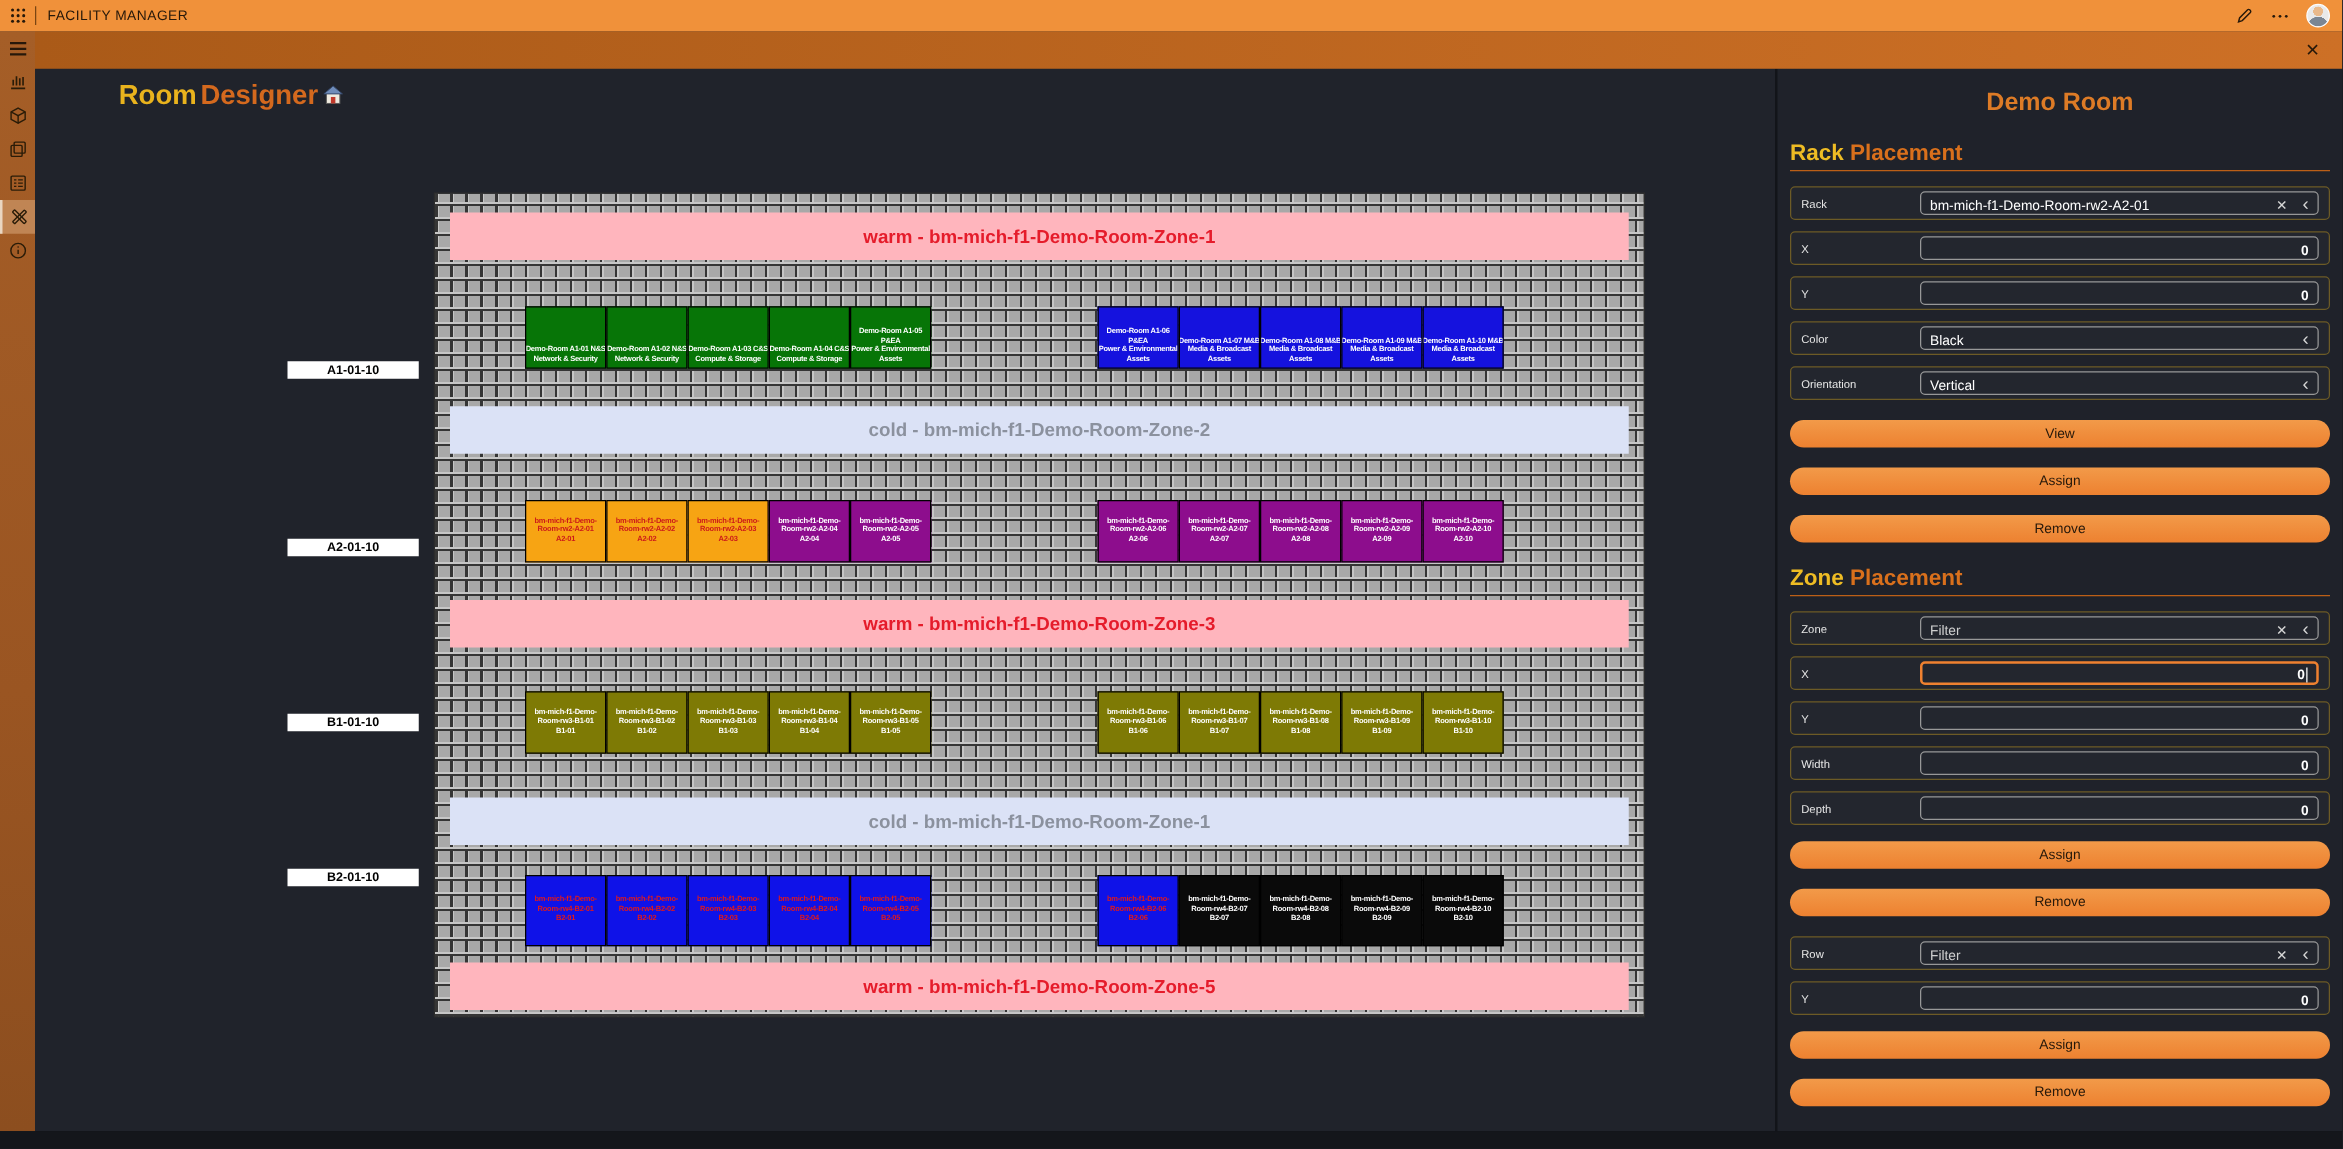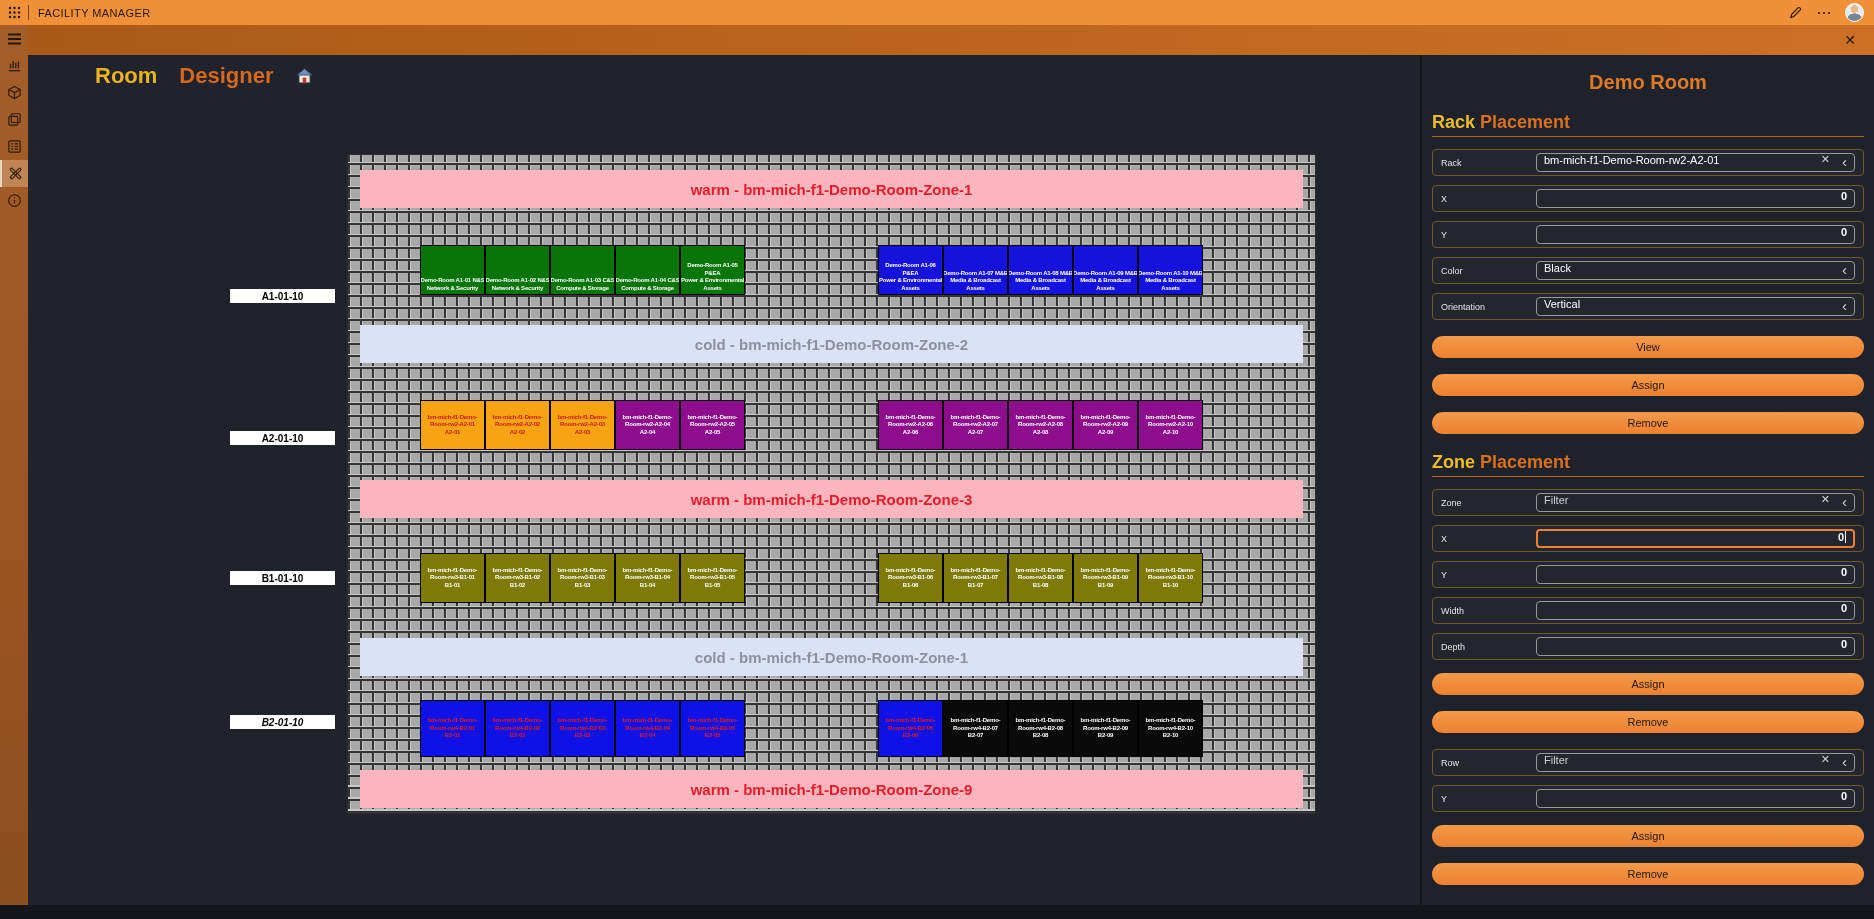--- a/index.html
+++ b/index.html
@@ -25,21 +25,21 @@
 
   
   .sidebar { position:absolute; left:0; top:25px; bottom:0; width:28px; z-index:25;
              background:linear-gradient(180deg,#a55e27 0%,#9a5522 60%,#8c4e1f 100%); }
   .side-item { width:28px; height:27px; display:flex; align-items:center; justify-content:center; }
   .side-item.selected { background:#c08554; border-left:2px solid #e9d6c2; }
 
   
   .main { position:absolute; left:28px; top:55px; width:1392px; bottom:0; background:#20232b; }
   .page-title { position:absolute; left:67px; top:8px; font-size:22px; font-weight:700;
-                display:flex; align-items:center; gap:22px; }
+                display:flex; align-items:center; gap:3px; }
   .page-title .w1 { color:#e9b31d; }
   .page-title .w2 { color:#d4691e; }
 
   .room-grid { position:absolute; left:320px; top:100px; width:967px; height:658px;
                background-color:#a8a8a8;
                background-image:
                  repeating-linear-gradient(0deg,#353535 0 2px,#c6c6c6 2px 3.5px,rgba(0,0,0,0) 3.5px 12px),
                  repeating-linear-gradient(90deg,#353535 0 2px,#c6c6c6 2px 3.5px,rgba(0,0,0,0) 3.5px 12px);
                outline:1px solid #2c2c2c; }
   .zone-band { position:absolute; left:12px; width:943px; height:38px;
@@ -58,21 +58,21 @@
   .panel { position:absolute; right:0; top:55px; width:454px; bottom:0; background:#1f222a;
            border-left:2px solid #121419; }
   .panel-title { margin-top:16px; text-align:center; font-size:20px; font-weight:700; color:#dd7b26; }
   .section-heading { margin:18px 10px 12px; padding-bottom:3px; border-bottom:1px solid #bc5f17;
                      font-size:18px; font-weight:700; }
   .section-heading .accent { color:#eebc24; }
   .section-heading .rest { color:#d9701c; }
   .field-row { display:flex; align-items:center; margin:9px 10px 0; height:27px;
                border:1px solid #6d5b26; border-radius:4px; background:#23262e; padding:0 8px; }
   .field-label { width:95px; flex:none; font-size:9px; color:#e6e6e6; }
-  .field-input { flex:1; display:flex; align-items:flex-start; height:19px; padding:0 7px;
+  .field-input { flex:1; display:flex; align-items:flex-end; height:19px; padding:0 7px;
                  border:1px solid #989898; border-radius:4px; color:#fff; font-size:11px; }
   .field-input .val { flex:1; overflow:hidden; white-space:nowrap; }
   .field-input.num .val { text-align:right; font-weight:700; }
   .field-input .placeholder { color:#cfcfcf; }
   .field-row.focused .field-input { border:2px solid #ef8130; }
   .caret { width:1px; height:12px; background:#fff; margin-left:1px; }
   .clear { color:#d6d6d6; font-size:11px; margin-left:10px; line-height:1; }
   .chev { color:#d6d6d6; font-size:15px; margin-left:12px; line-height:1; }
   .pill-btn { margin:13px 10px 16px; height:22px; border-radius:11px;
               background:linear-gradient(180deg,#f29a49,#ed8130);
@@ -186,21 +186,21 @@
           <path d="M1.4 7.2 8 1.6 14.6 7.2z" fill="#6f8cba" stroke="#35486a" stroke-width="0.7"></path>
           <rect x="6.4" y="9.4" width="3.2" height="4.6" fill="#c0392b"></rect>
         </svg>
       </span>
     </div>
     <div class="room-grid">
         <div class="zone-band" style="top: 15px; background: rgb(255, 181, 189); color: rgb(229, 28, 43);">warm - bm-mich-f1-Demo-Room-Zone-1</div>
         <div class="zone-band" style="top: 170px; background: rgb(219, 226, 246); color: rgb(139, 145, 158);">cold - bm-mich-f1-Demo-Room-Zone-2</div>
         <div class="zone-band" style="top: 325px; background: rgb(255, 181, 189); color: rgb(229, 28, 43);">warm - bm-mich-f1-Demo-Room-Zone-3</div>
         <div class="zone-band" style="top: 483px; background: rgb(219, 226, 246); color: rgb(139, 145, 158);">cold - bm-mich-f1-Demo-Room-Zone-1</div>
-        <div class="zone-band" style="top: 615px; background: rgb(255, 181, 189); color: rgb(229, 28, 43);">warm - bm-mich-f1-Demo-Room-Zone-9</div>
+        <div class="zone-band" style="top: 615px; background: rgb(255, 181, 189); color: rgb(229, 28, 43);">warm - bm-mich-f1-Demo-Room-Zone-5</div>
         <div class="rack rack-bottom" style="left: 72px; top: 90px; height: 50px; background: rgb(7, 117, 7); color: rgb(255, 255, 255);">
           <div>Demo-Room A1-01 N&amp;S</div>
           <div>Network &amp; Security</div>
         </div>
         <div class="rack rack-bottom" style="left: 137px; top: 90px; height: 50px; background: rgb(7, 117, 7); color: rgb(255, 255, 255);">
           <div>Demo-Room A1-02 N&amp;S</div>
           <div>Network &amp; Security</div>
         </div>
         <div class="rack rack-bottom" style="left: 202px; top: 90px; height: 50px; background: rgb(7, 117, 7); color: rgb(255, 255, 255);">
           <div>Demo-Room A1-03 C&amp;S</div>
@@ -388,21 +388,21 @@
         <div class="rack" style="left: 725px; top: 545px; height: 57px; background: rgb(10, 10, 10); color: rgb(255, 255, 255);">
           <div>bm-mich-f1-Demo-</div>
           <div>Room-rw4-B2-09</div>
           <div>B2-09</div>
         </div>
         <div class="rack" style="left: 790px; top: 545px; height: 57px; background: rgb(10, 10, 10); color: rgb(255, 255, 255);">
           <div>bm-mich-f1-Demo-</div>
           <div>Room-rw4-B2-10</div>
           <div>B2-10</div>
         </div>
-        <div class="row-label" style="top: 560px; font-style: italic;">B2-01-10</div>
+        <div class="row-label" style="top: 540px;">B2-01-10</div>
       </div>
   </div>
 
   <aside class="panel">
     <div class="panel-title">Demo Room</div>
 
     <div class="section-heading">
       <span class="accent">Rack</span>
       <span class="rest">Placement</span>
     </div>

